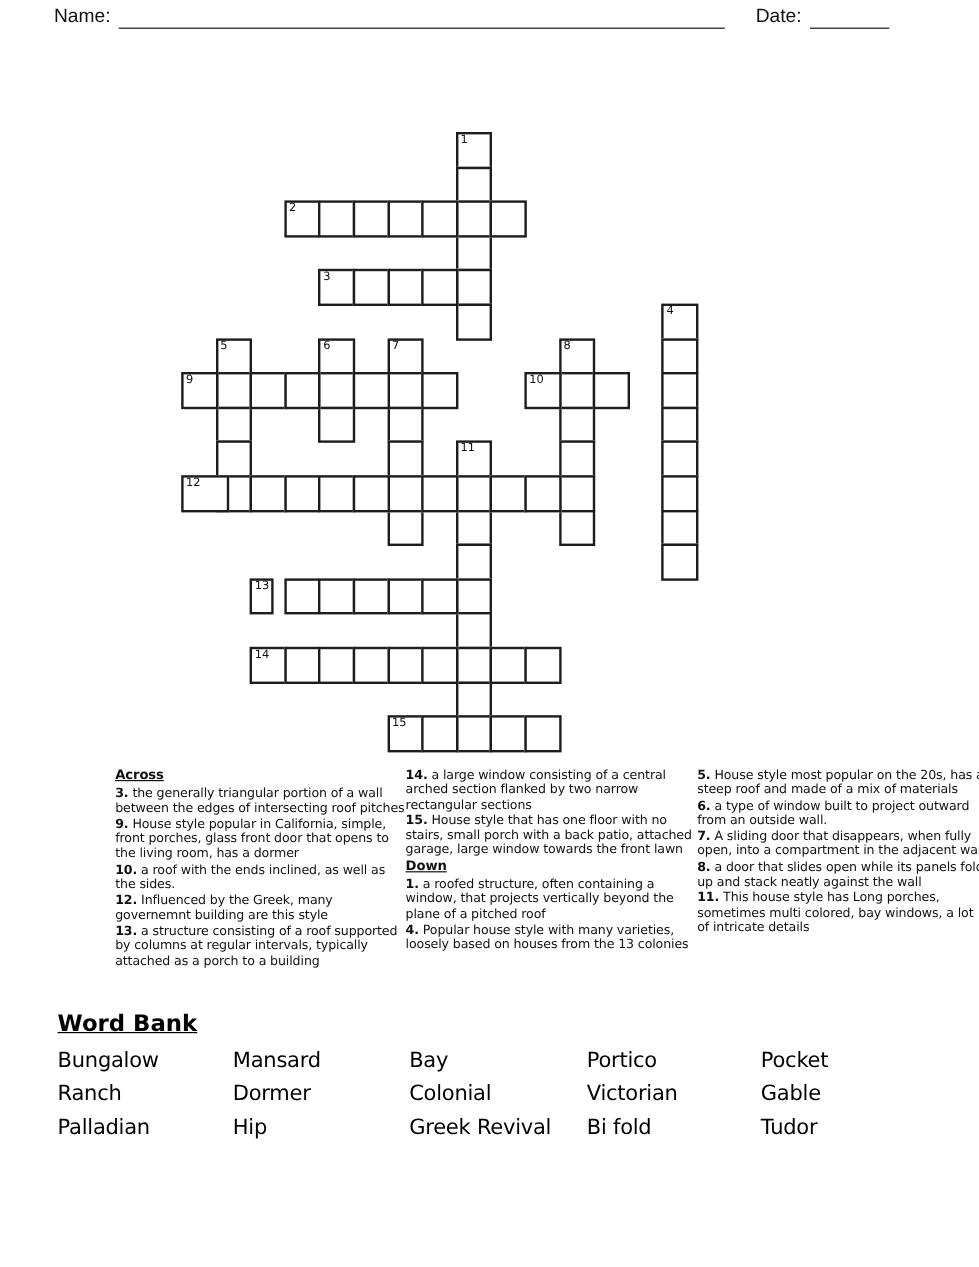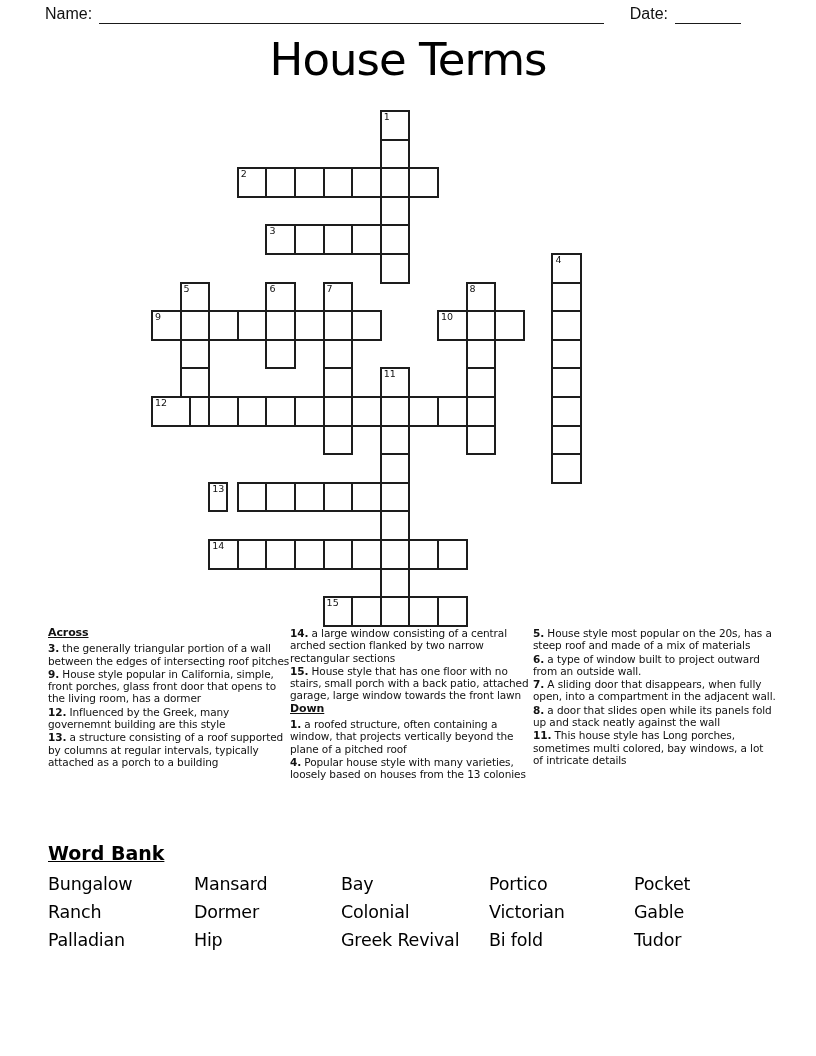--- a/index.html
+++ b/index.html
@@ -44,23 +44,24 @@
   }
   .cell .num{
     position:absolute;top:-1px;left:2px;
     font-size:9.5px;line-height:11px;
     font-family:"DejaVu Sans",sans-serif;
     color:#111;
   }
   
   .clues{position:absolute;left:0;top:627px;width:816px;}
   .clue-col{
-    position:absolute;top:0;width:243px;
+    position:absolute;top:13px;width:243px;
     font-size:10.5px;line-height:12.3px;color:#111;
     letter-spacing:-0.1px;
+    margin-left:48px;
   }
   .clue-col.c1{left:48px;}
   .clue-col.c2{left:290px;}
   .clue-col.c3{left:533px;}
   .clue-heading{
     font-weight:bold;text-decoration:underline;
     font-size:11px;margin:0 0 3px 0;
   }
   .clue{margin:0 0 1px 0;}
   .clue b{font-weight:bold;}
@@ -84,21 +85,20 @@
 
 <div class="page">
 
   <div class="topbar">
     <span class="lbl">Name:</span>
     <span class="blank-line name-line"></span>
     <span class="lbl">Date:</span>
     <span class="blank-line date-line"></span>
   </div>
 
-  <div class="title">House Terms</div>
 
   <div class="grid" id="grid">
       <div class="cell" style="left: 228.8px; top: 0px; width: 30.6px; height: 30.6px;">
         <span class="num">1</span>
       </div>
       <div class="cell" style="left: 228.8px; top: 28.6px; width: 30.6px; height: 30.6px;"></div>
       <div class="cell" style="left: 228.8px; top: 57.2px; width: 30.6px; height: 30.6px;"></div>
       <div class="cell" style="left: 228.8px; top: 85.8px; width: 30.6px; height: 30.6px;"></div>
       <div class="cell" style="left: 228.8px; top: 114.4px; width: 30.6px; height: 30.6px;"></div>
       <div class="cell" style="left: 228.8px; top: 143px; width: 30.6px; height: 30.6px;"></div>
@@ -210,20 +210,21 @@
       <div class="cell" style="left: 200.2px; top: 486.2px; width: 30.6px; height: 30.6px;"></div>
       <div class="cell" style="left: 257.4px; top: 486.2px; width: 30.6px; height: 30.6px;"></div>
       <div class="cell" style="left: 286px; top: 486.2px; width: 30.6px; height: 30.6px;"></div>
     </div>
 
   <div class="clues">
     <div class="clue-col c1" id="clue-col-1">
         <div class="clue-heading">Across</div>
         <div class="clue"><b>3.</b> the generally triangular portion of a wall between the edges of intersecting roof pitches</div>
         <div class="clue"><b>9.</b> House style popular in California, simple, front porches, glass front door that opens to the living room, has a dormer</div>
+        <div class="clue"><b>10.</b> a roof with the ends inclined, as well as the sides.</div>
         <div class="clue"><b>12.</b> Influenced by the Greek, many governemnt building are this style</div>
         <div class="clue"><b>13.</b> a structure consisting of a roof supported by columns at regular intervals, typically attached as a porch to a building</div>
       </div>
     <div class="clue-col c2" id="clue-col-2">
         <div class="clue"><b>14.</b> a large window consisting of a central arched section flanked by two narrow rectangular sections</div>
         <div class="clue"><b>15.</b> House style that has one floor with no stairs, small porch with a back patio, attached garage, large window towards the front lawn</div>
         <div class="clue-heading">Down</div>
         <div class="clue"><b>1.</b> a roofed structure, often containing a window, that projects vertically beyond the plane of a pitched roof</div>
         <div class="clue"><b>4.</b> Popular house style with many varieties, loosely based on houses from the 13 colonies</div>
       </div>

